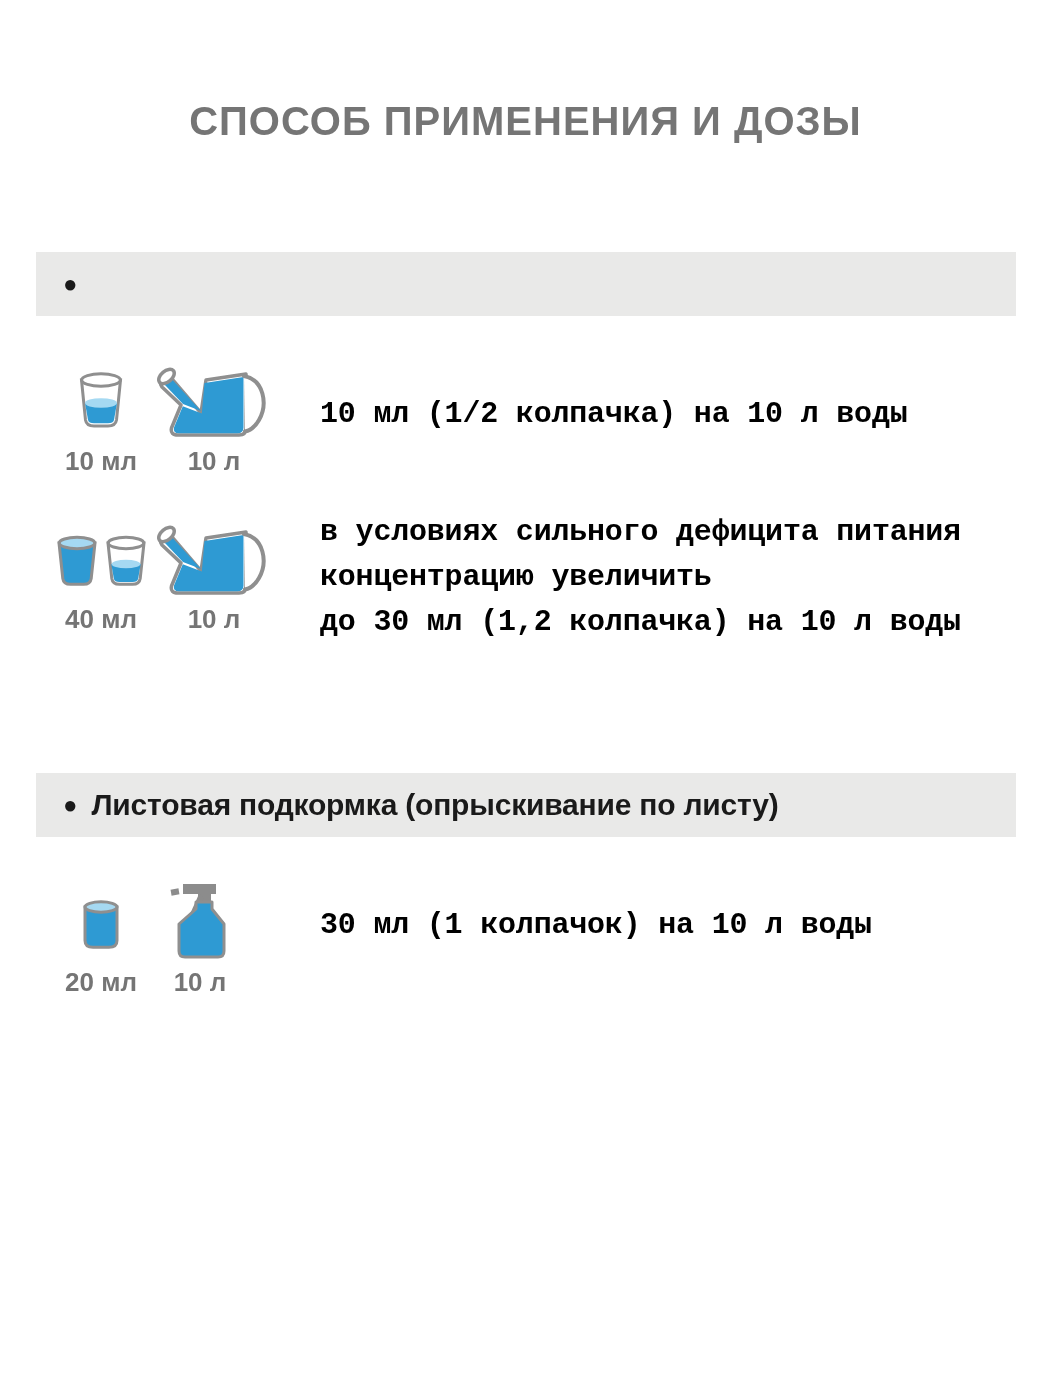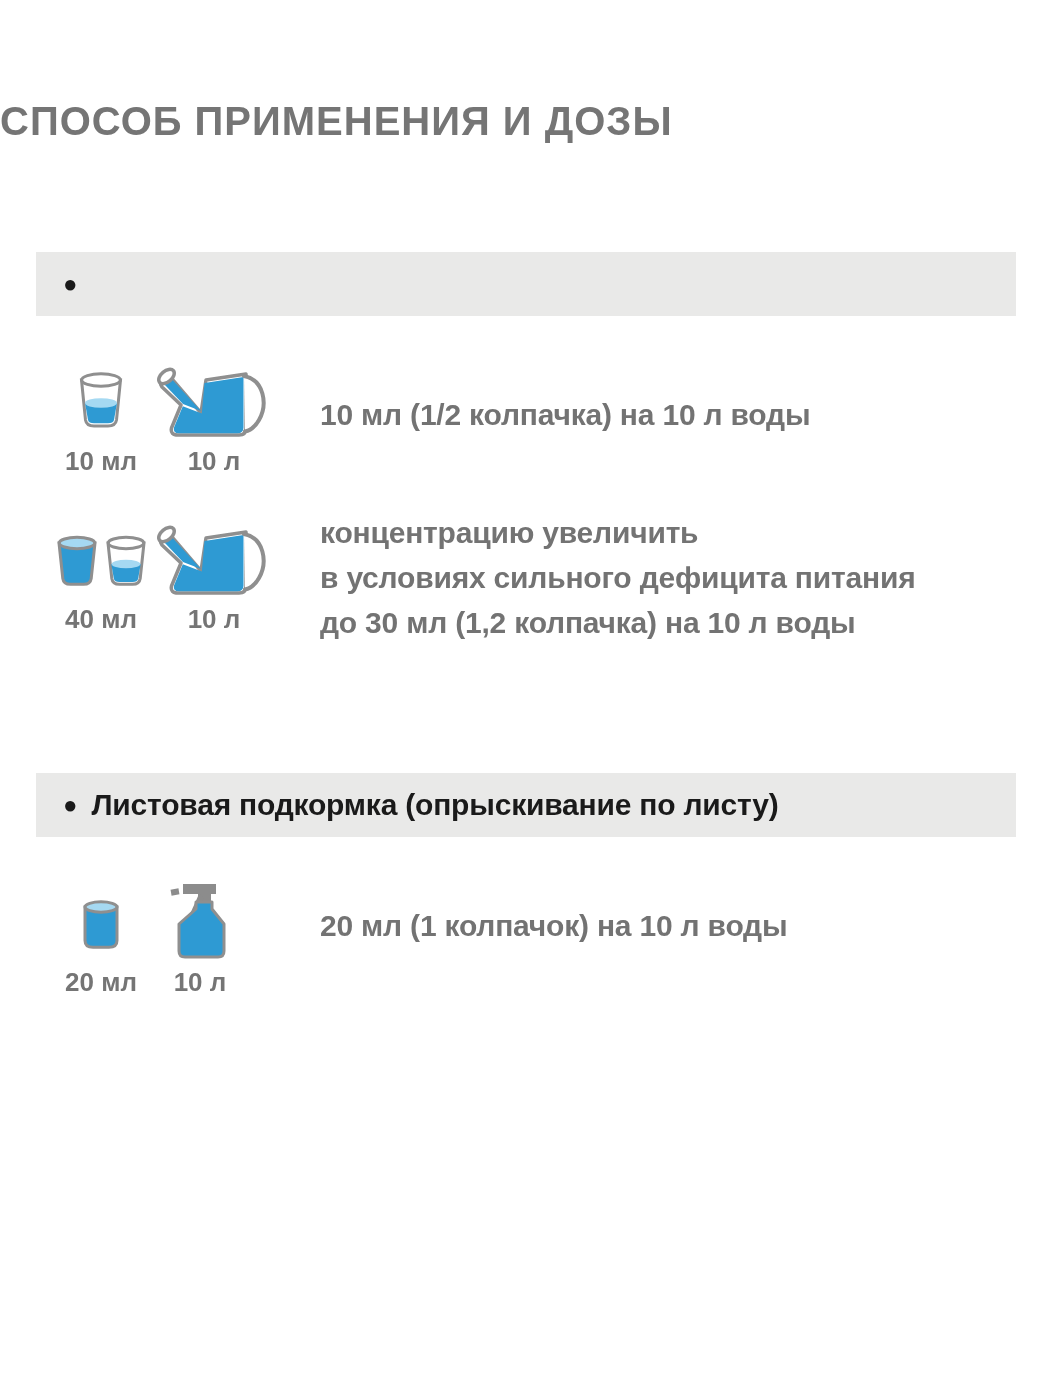--- a/index.html
+++ b/index.html
@@ -2,21 +2,21 @@
 <html><head>
 <meta charset="utf-8">
 <style>
   html,body{margin:0;padding:0;}
   body{
     width:1051px;height:1400px;background:#ffffff;
     font-family:"Liberation Sans","DejaVu Sans",sans-serif;
     overflow:hidden;position:relative;
   }
   .page-title{
-    padding-top:97px;
+    padding-top:97px;text-align:center;
     font-size:40px;font-weight:bold;color:#757575;
     letter-spacing:1px;line-height:1.2;white-space:nowrap;
   }
   .section-bar{
     margin:0 35px 0 36px;height:64px;background:#e9e9e8;
     display:flex;align-items:center;
   }
   .section-bar.first{margin-top:107px;}
   .section-bar.second{margin-top:128px;}
   .bullet{color:#1a1a1a;font-size:24px;margin:0 14px 0 27px;line-height:1;}
@@ -29,22 +29,22 @@
   .icon-item{display:flex;flex-direction:column;align-items:center;}
   .slot-a{width:122px;gap:12px;}
   .slot-b-can{margin-left:-6px;}
   .slot-b-spray{margin-left:8px;}
   .cups-pair{display:flex;align-items:flex-end;gap:7px;}
   .amount-label{
     margin-top:4px;font-size:26px;font-weight:bold;color:#757575;
     white-space:nowrap;line-height:30px;
   }
   .dose-text{
-    font-size:30px;font-weight:bold;color:#737373;
-    line-height:45px;white-space:nowrap;letter-spacing:-0.2px;
+    font-size:30px;font-weight:bold;color:#000000;
+    line-height:45px;white-space:nowrap;letter-spacing:-0.2px;font-family:Liberation Mono, monospace;
   }
   .row-1 .dose-text{margin-top:26px;}
   .row-2 .dose-text{margin-top:-14px;}
   .row-3 .dose-text{margin-top:22px;}
   .dose-text span{display:block;}
 </style>
 </head>
 <body>
 
 <div class="page-title">СПОСОБ ПРИМЕНЕНИЯ И ДОЗЫ</div>
@@ -102,22 +102,22 @@
         <path d="M10 6 L45 47 L50 14 L90 8 L90 62 Q90 69 83 69 L22 69 Q14 69 15.5 62 L25 39 L6 21 Q1 13 10 6 Z" fill="#ffffff" stroke="#8f8f8f" stroke-width="3.5" stroke-linejoin="round"></path>
         <path d="M12 9 L45 45 L27 38 L8 18 Z" fill="#2e9ad3"></path>
         <path d="M45.8 47.5 L48.5 17 L87.5 11 L87.5 61.5 Q87.5 67.3 81.5 67.3 L22.8 67.3 Q16.8 67.3 18 61.5 L26.8 40.2 Z" fill="#2e9ad3"></path>
         <path d="M88 10 C108 14 112 38 103 54 C99 61 94 64.5 89 65.5" fill="#ffffff" stroke="#8f8f8f" stroke-width="4" stroke-linecap="round"></path>
         <ellipse cx="10.5" cy="10.5" rx="9" ry="5.5" transform="rotate(-40 10.5 10.5)" fill="#ffffff" stroke="#8f8f8f" stroke-width="3.5"></ellipse>
       </svg>
       <div class="amount-label">10 л</div>
     </div>
   </div>
   <div class="dose-text">
+    <span>в условиях сильного дефицита питания</span>
     <span>концентрацию увеличить</span>
-    <span>в условиях сильного дефицита питания</span>
     <span>до 30 мл (1,2 колпачка) на 10 л воды</span>
   </div>
 </div>
 
 <div class="section-bar second">
   <span class="bullet">●</span>
   <span class="section-header">Листовая подкормка (опрыскивание по листу)</span>
 </div>
 
 <div class="dose-row row-3">
@@ -136,15 +136,15 @@
           <rect x="13" y="3" width="33" height="10"></rect>
           <rect x="28" y="13" width="13" height="10"></rect>
           <polygon points="29,13 20,33 25,35 34,16"></polygon>
         </g>
         <path d="M26 21 L42 21 L42 28 L54 43 L54 70 Q54 76 48 76 L15 76 Q9 76 9 70 L9 43 L26 28 Z" fill="#2e9ad3" stroke="#8f8f8f" stroke-width="3" stroke-linejoin="round"></path>
       </svg>
       <div class="amount-label">10 л</div>
     </div>
   </div>
   <div class="dose-text">
-    <span>20 мл (1 колпачок) на 10 л воды</span>
+    <span>30 мл (1 колпачок) на 10 л воды</span>
   </div>
 </div>
 
 </body></html>

